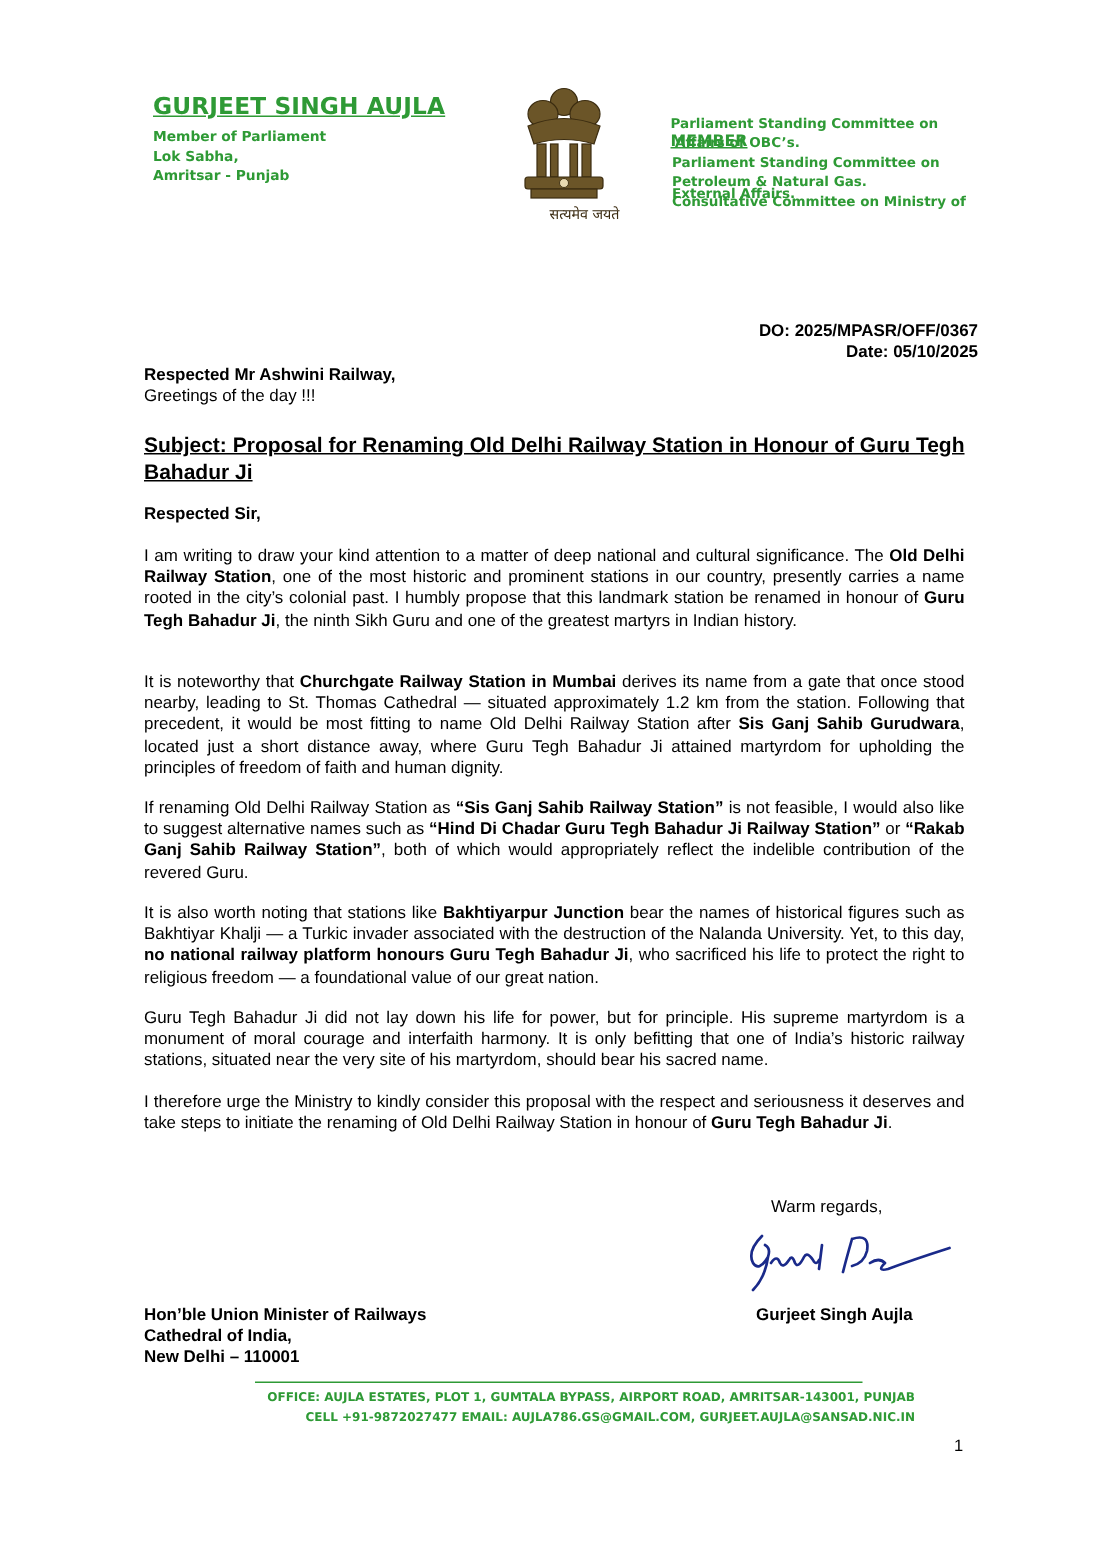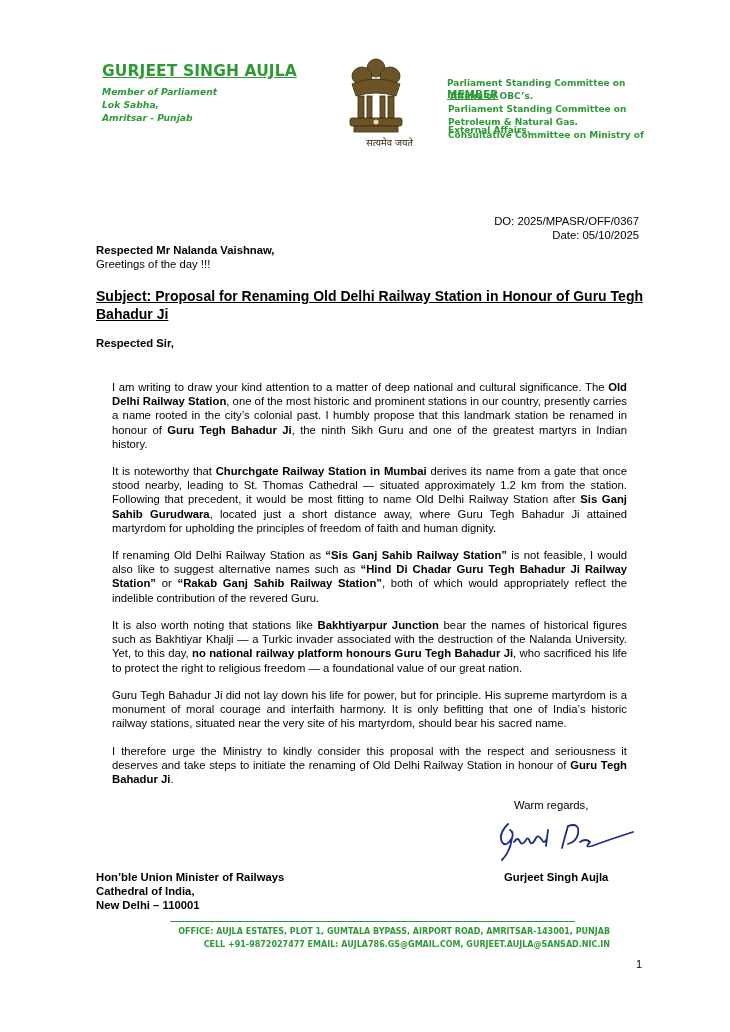--- a/index.html
+++ b/index.html
@@ -1,34 +1,34 @@
 <!DOCTYPE html>
 <html><head>
 <meta charset="utf-8">
 <style>
   html, body { margin: 0; padding: 0; background: #ffffff; }
   body { width: 730px; height: 1032px; position: relative; overflow: hidden; font-family: "Liberation Sans", sans-serif; color: #000; }
 
   .green { color: #2e9a35; }
   .lh-name { position: absolute; left: 102px; top: 62px; font-family: "DejaVu Sans", sans-serif; font-weight: bold; font-size: 15.5px; text-decoration: underline; letter-spacing: 0.1px; }
-  .lh-sub { position: absolute; left: 102px; font-family: "DejaVu Sans", sans-serif; font-weight: bold; font-size: 9.2px; font-style: italic; }
+  .lh-sub { position: absolute; left: 102px; font-family: "DejaVu Sans", sans-serif; font-weight: bold; font-size: 9.2px; }
 
   .emblem { position: absolute; left: 336px; top: 54px; width: 80px; height: 100px; }
   .motto { position: absolute; left: 333px; top: 136px; width: 80px; text-align: right; font-family: "DejaVu Sans", sans-serif; font-size: 9.5px; color: #3a2a10; }
 
   .rh-title { position: absolute; left: 447px; top: 60px; font-family: "DejaVu Sans", sans-serif; font-weight: bold; font-size: 10.5px; text-decoration: underline; margin-top: 28px; }
   .rh-line { position: absolute; left: 447px; font-family: "DejaVu Sans", sans-serif; font-weight: bold; font-size: 9px; white-space: nowrap; }
 
-  .ref { position: absolute; right: 91px; font-size: 11.3px; text-align: right; }
+  .ref { position: absolute; right: 78px; font-size: 11.3px; text-align: right; font-weight: bold; }
 
   .txt { position: absolute; left: 96px; width: 547px; font-size: 11.3px; line-height: 14.2px; }
   .bold { font-weight: bold; }
   .subject { position: absolute; left: 96px; top: 288px; width: 547px; font-size: 14px; font-weight: bold; text-decoration: underline; line-height: 17.5px; text-align: justify; text-align-last: left; }
   .para { text-align: justify; }
-  .para p { margin: 16px; }
+  .para p { margin: 0; }
 
   .closing { position: absolute; left: 514px; top: 799px; font-size: 11.3px; }
   .sig { position: absolute; left: 488px; top: 812px; width: 150px; height: 55px; }
   .signame { position: absolute; left: 504px; top: 871px; font-size: 11.3px; font-weight: bold; }
 
   .addr { position: absolute; left: 96px; font-size: 11.3px; font-weight: bold; }
 
   .footer-rule { position: absolute; left: 170px; top: 921px; width: 405px; height: 0; border-top: 1px solid #2e9a35; }
   .footer-line { position: absolute; left: 140px; width: 470px; text-align: right; font-family: "DejaVu Sans", sans-serif; font-weight: bold; font-size: 8px; color: #2e9a35; white-space: nowrap; }
   .page-num { position: absolute; left: 636px; top: 958px; font-size: 11px; }
@@ -62,21 +62,21 @@
 <div class="rh-line green" style="top:78px">Parliament Standing Committee on</div>
 <div class="rh-line green" style="top:91px; left:450px">Affairs of OBC’s.</div>
 <div class="rh-line green" style="top:104px; left:448px">Parliament Standing Committee on</div>
 <div class="rh-line green" style="top:117px; left:448px">Petroleum &amp; Natural Gas.</div>
 <div class="rh-line green" style="top:130px; left:448px">Consultative Committee on Ministry of</div>
 <div class="rh-line green" style="top:125px; left:448px">External Affairs.</div>
 
 <div class="ref" style="top:215px">DO: 2025/MPASR/OFF/0367</div>
 <div class="ref" style="top:229px">Date: 05/10/2025</div>
 
-<div class="txt bold" style="top:243px">Respected Mr Nalanda Vaishnaw,</div>
+<div class="txt bold" style="top:243px">Respected Mr Ashwini Railway,</div>
 <div class="txt" style="top:257px">Greetings of the day !!!</div>
 
 <div class="subject">Subject: Proposal for Renaming Old Delhi Railway Station in Honour of Guru Tegh Bahadur Ji</div>
 
 <div class="txt bold" style="top:336px">Respected Sir,</div>
 
 <div class="txt para" style="top:364px">
     <p><span>I am writing to draw your kind attention to a matter of deep national and cultural significance. The </span><span class="bold">Old Delhi Railway Station</span><span>, one of the most historic and prominent stations in our country, presently carries a name rooted in the city’s colonial past. I humbly propose that this landmark station be renamed in honour of </span><span class="bold">Guru Tegh Bahadur Ji</span><span>, the ninth Sikh Guru and one of the greatest martyrs in Indian history.</span></p>
   </div>
 <div class="txt para" style="top:448px">

